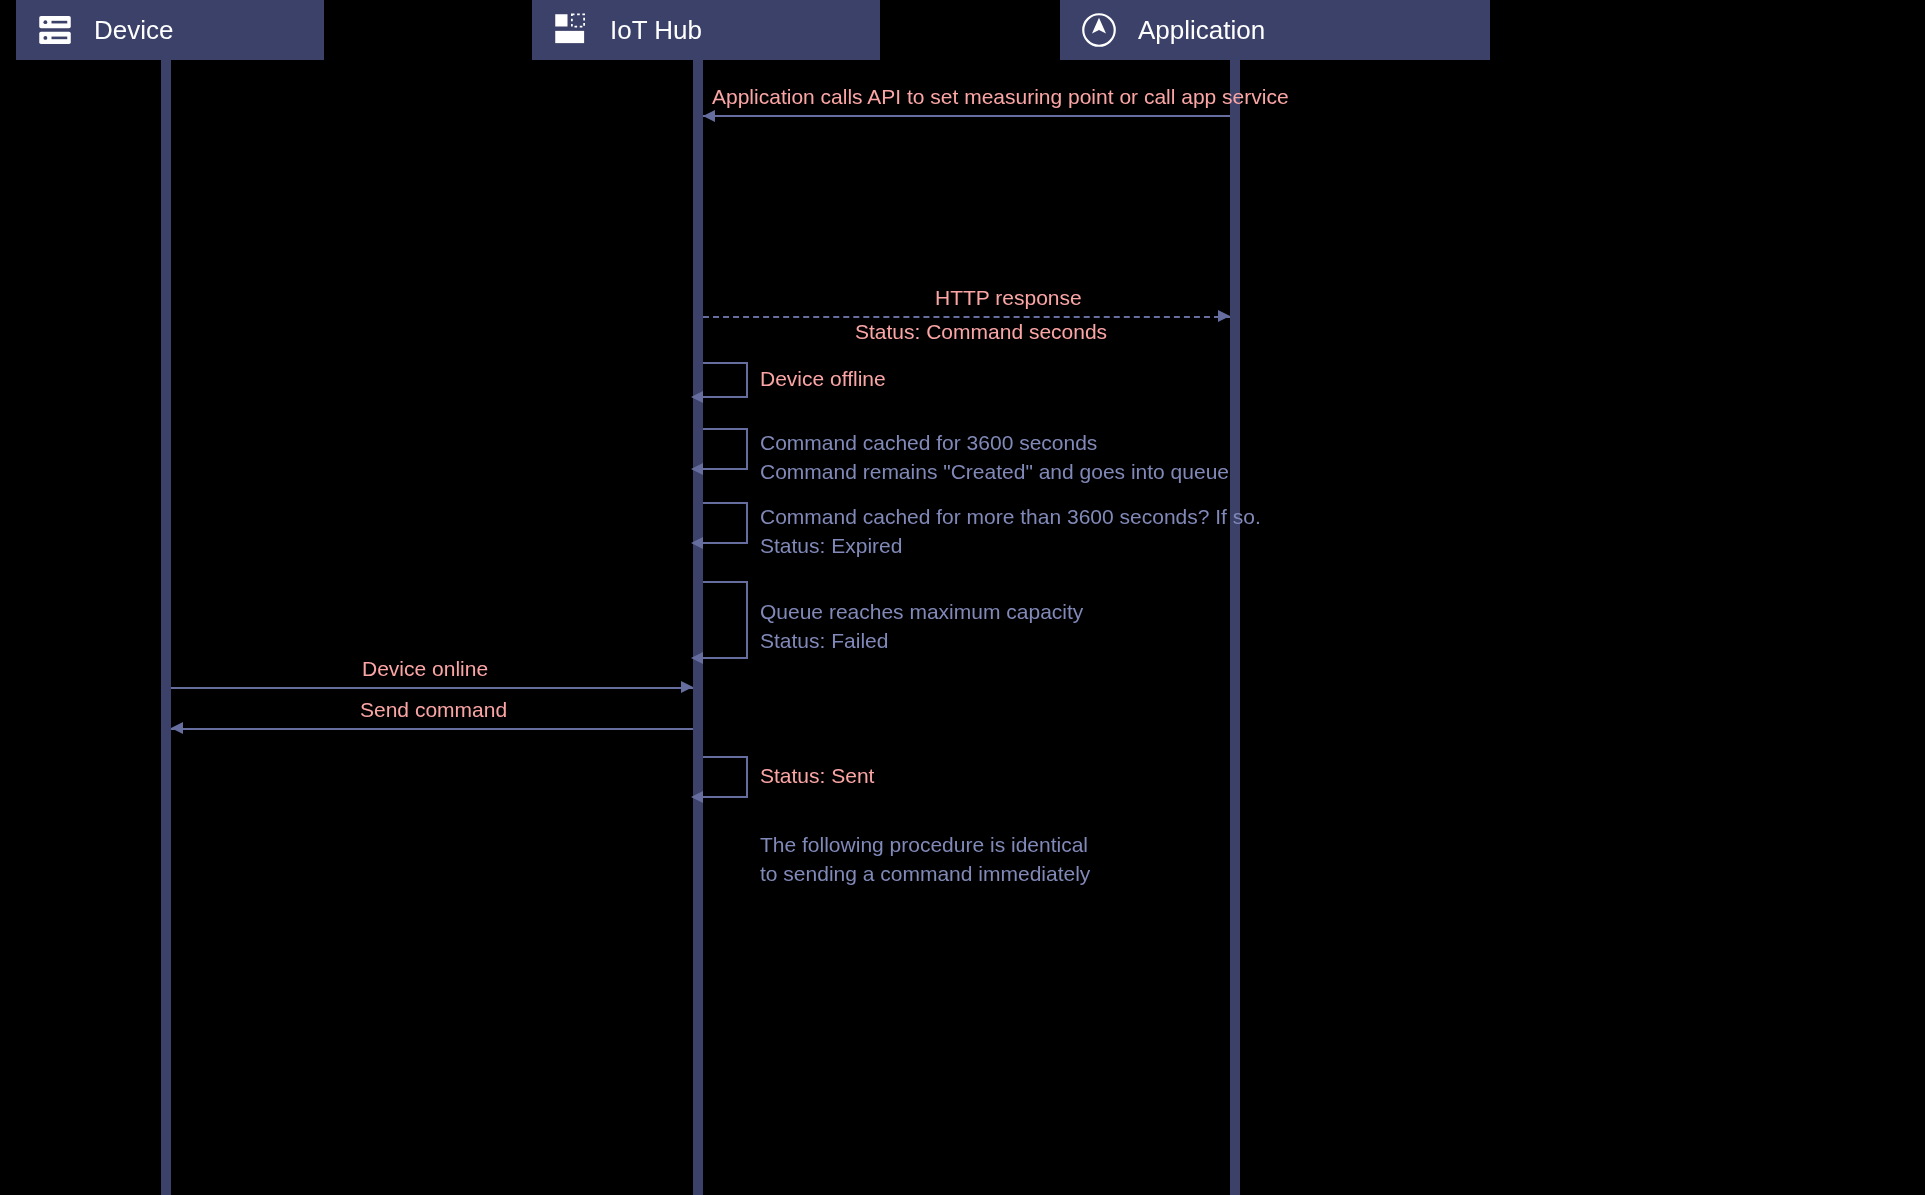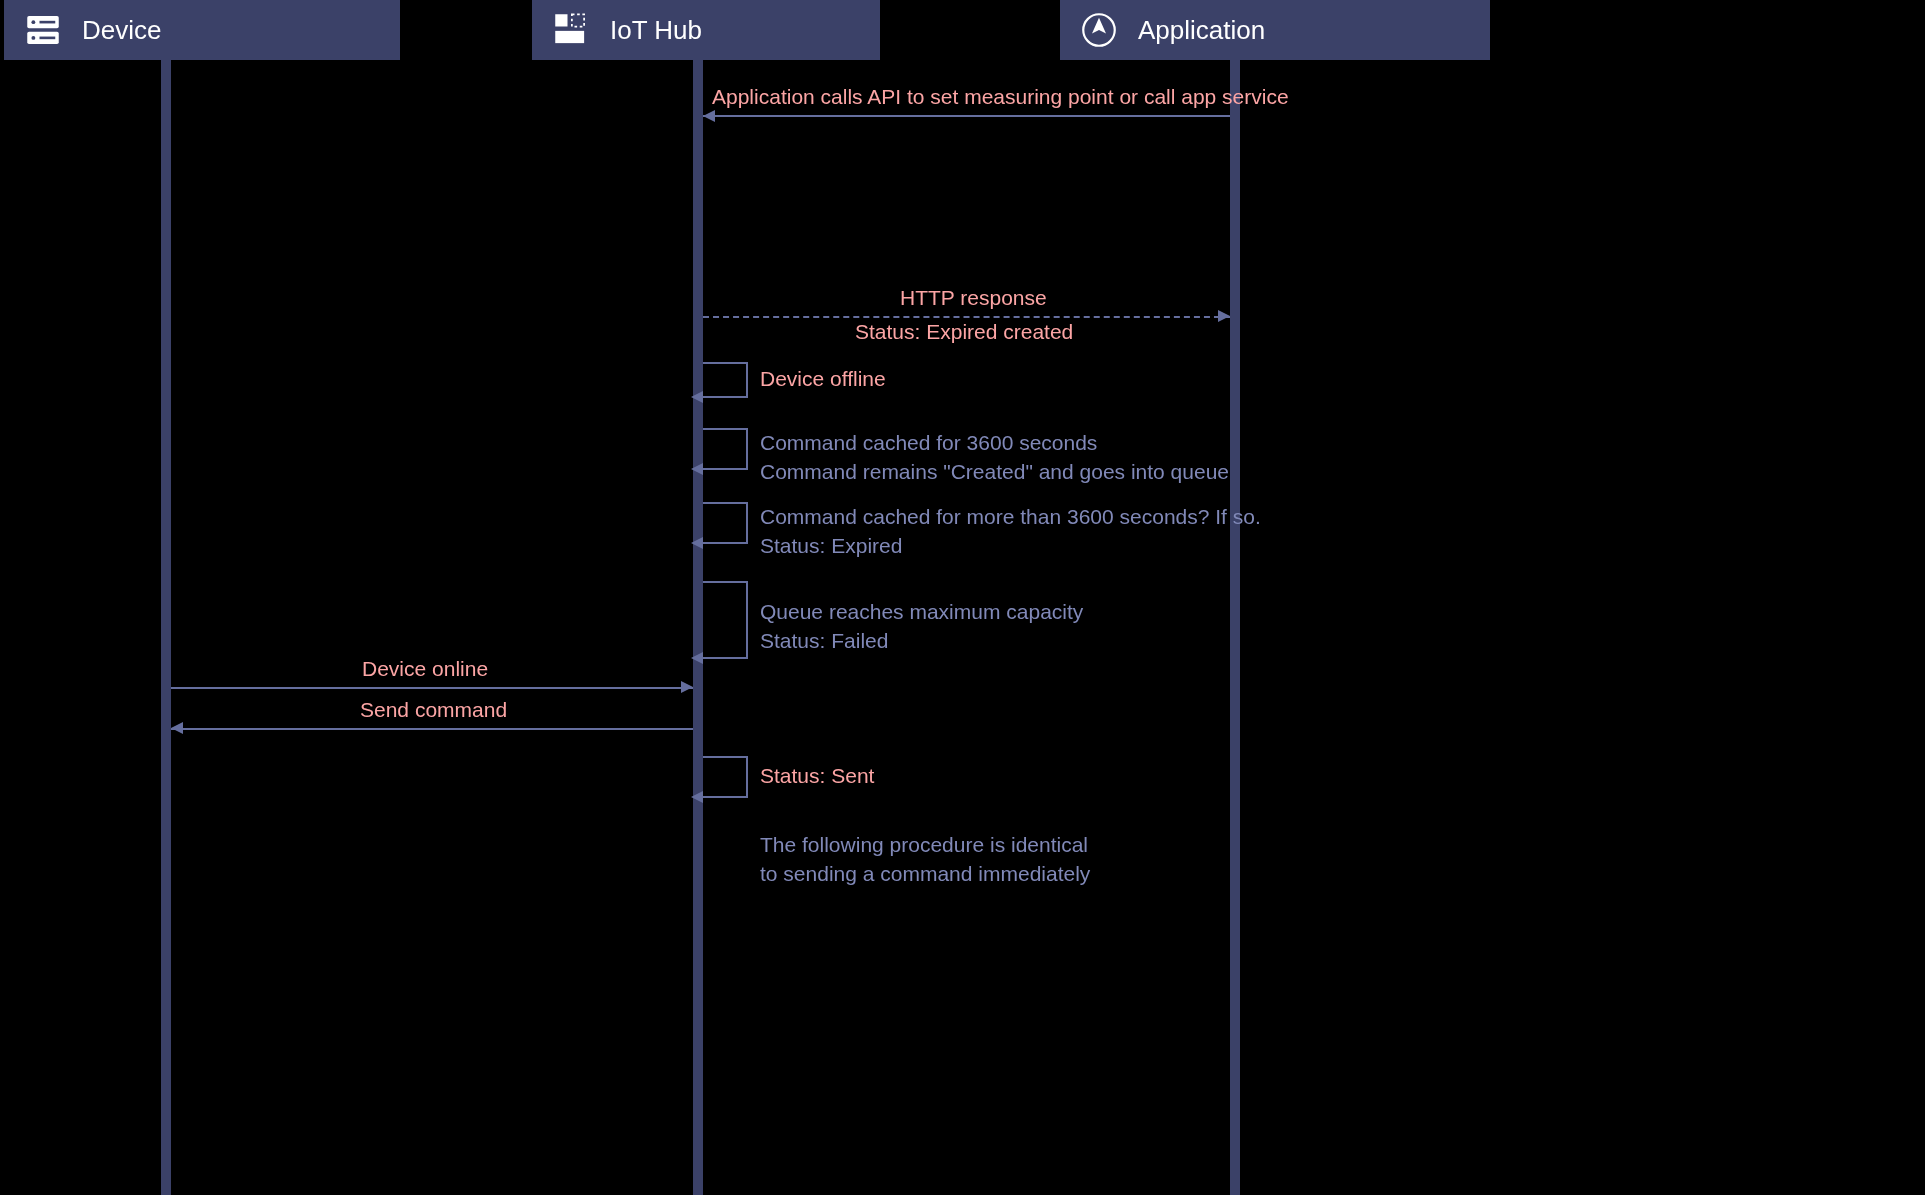--- a/index.html
+++ b/index.html
@@ -16,21 +16,21 @@
       top: 0;
       height: 60px;
       background: #3b4168;
       display: flex;
       align-items: center;
       gap: 18px;
       padding: 0 18px;
       color: #fff;
       font-size: 26px;
     }
-    .header-device { left: 4px; width: 396px; }
+    .header-device { left: 16px; width: 308px; }
     .header-iot { left: 532px; width: 348px; }
     .header-app { left: 1060px; width: 430px; text-align: center; }
     
     .lifeline {
       position: absolute;
       top: 60px;
       width: 10px;
       height: 1135px;
       background: #3b4168;
     }
@@ -129,24 +129,24 @@
 </div>
 
 <div class="lifeline lifeline-device"></div>
 <div class="lifeline lifeline-iot"></div>
 <div class="lifeline lifeline-app"></div>
 
 <div class="msg-label" style="left:712px; top:85px;">Application calls API to set measuring point or call app service</div>
 <div class="arrow-line" style="left:703px; top:115px; width:527px;"></div>
 <div class="arrow-head-left" style="left:703px; top:110px;"></div>
 
-<div class="msg-label" style="left:900px; top:286px;">HTTP response</div>
+<div class="msg-label" style="left:935px; top:286px;">HTTP response</div>
 <div class="arrow-line-dashed" style="left:703px; top:316px; width:527px;"></div>
 <div class="arrow-head-right" style="left:1218px; top:310px;"></div>
-<div class="msg-label" style="left:855px; top:320px;">Status: Expired created</div>
+<div class="msg-label" style="left:855px; top:320px;">Status: Command seconds</div>
 
 <div class="self-msg-box" style="left:703px; top:362px; height:36px;"></div>
 <div class="msg-label" style="left:760px; top:367px;">Device offline</div>
 
 <div class="self-msg-box" style="left:703px; top:428px; height:42px;"></div>
 <div class="msg-label-multi" style="left:760px; top:428px;">
   <div>Command cached for 3600 seconds</div>
   <div>Command remains "Created" and goes into queue</div>
 </div>
 

